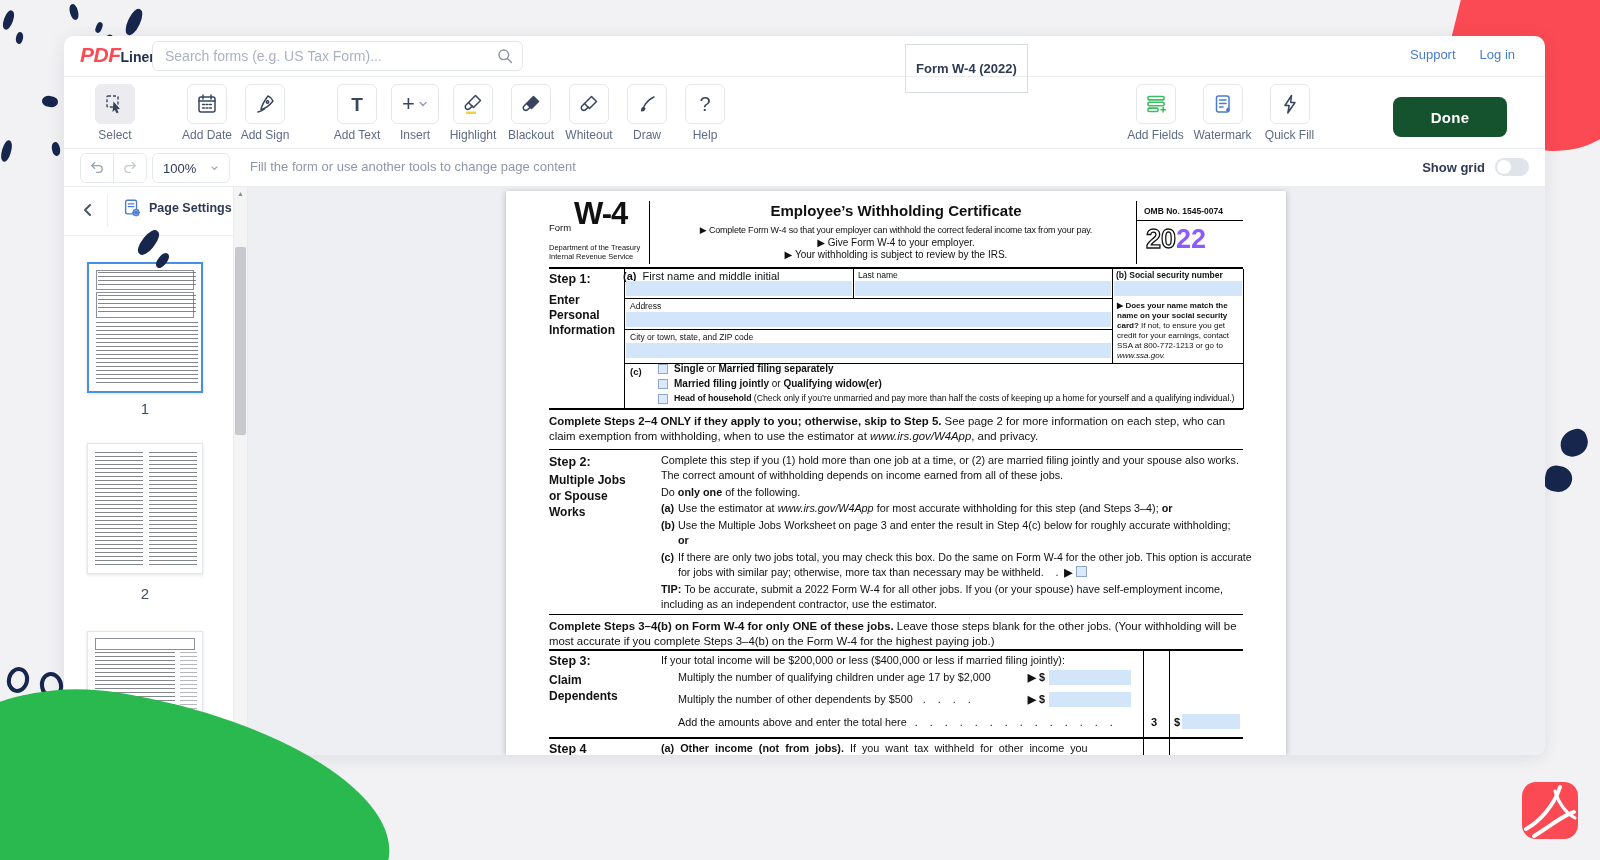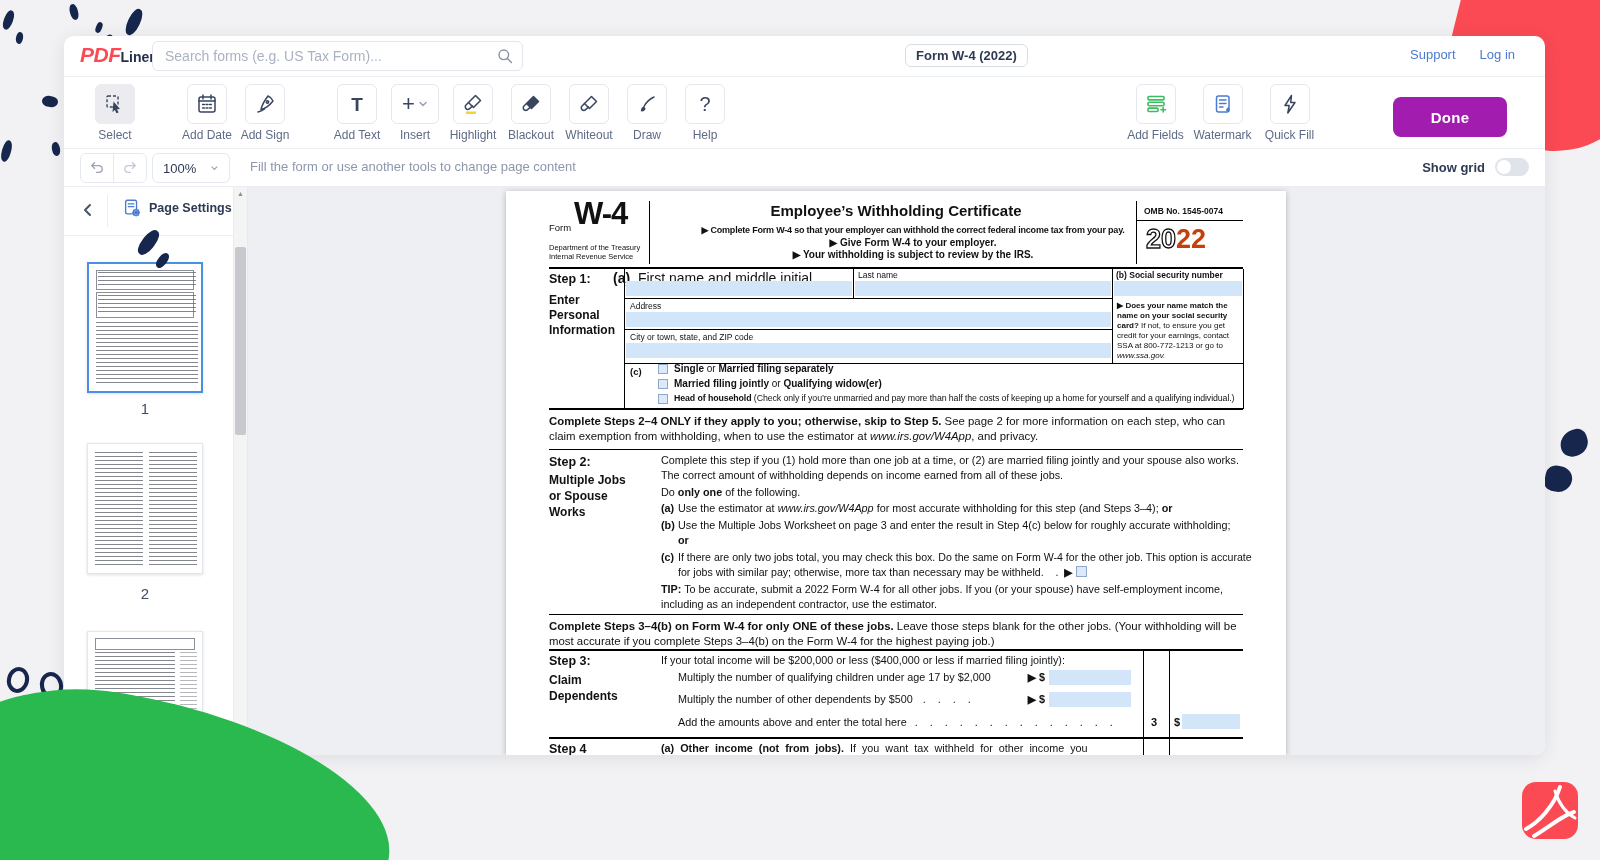--- a/index.html
+++ b/index.html
@@ -21,37 +21,37 @@
   
   .topbar{position:relative;height:40px;border-bottom:1px solid #ecedf1;}
   .logo{position:absolute;left:16px;top:7px;font-weight:800;font-size:21px;letter-spacing:-.5px;}
   .logo .pdf{color:#fb4a53;font-style:italic;}
   .logo .liner{color:#232f4b;font-size:14px;font-weight:700;letter-spacing:0;}
   .search{position:absolute;left:88px;top:5px;width:371px;height:30px;border-radius:8px;}
   .search input{width:100%;height:100%;box-sizing:border-box;border:1px solid #e2e5ec;border-radius:6px;
        padding:0 34px 0 12px;font-size:14px;color:#49536b;font-family:inherit;background:#fff;}
   .search input::placeholder{color:#aab2c2;}
   .search svg{position:absolute;right:10px;top:7px;}
-  .doc-badge{position:absolute;left:841px;top:8px;border:1px solid #d8dce4;border-radius:6px;
-       padding:3px 10px;font-size:13px;font-weight:600;color:#2e3a54;}
+  .doc-badge{position:absolute;left:841px;top:8px;border:1px solid #d8dce4;border-radius:0;
+       padding:16px 10px;font-size:13px;font-weight:600;color:#2e3a54;}
   .toplinks{position:absolute;right:30px;top:11px;font-size:13px;color:#4a7bd0;display:flex;gap:24px;}
   .toplinks span{cursor:pointer;}
   
   .toolbar{position:relative;height:71px;border-bottom:1px solid #ecedf1;}
   .tools{position:absolute;left:22px;top:7px;display:flex;align-items:flex-start;}
   .tools.right{left:auto;right:222px;}
   .tool{width:58px;display:flex;flex-direction:column;align-items:center;gap:4px;cursor:pointer;}
   .tools.right .tool{width:67px;}
   .tool-box{width:40px;height:40px;border:1px solid #e4e7ed;border-radius:6px;background:#fff;
        display:flex;align-items:center;justify-content:center;box-sizing:border-box;}
   .tool.active .tool-box{background:#ececf0;border-color:#ececf0;}
   .tool-label{font-size:12px;color:#5f6b85;white-space:nowrap;}
   .tgap{width:34px;}
   .glyph{font-size:19px;font-weight:600;color:#39455f;line-height:1;}
-  .done-btn{position:absolute;right:38px;top:20px;width:114px;height:40px;background:#a21caf;border:none;
+  .done-btn{position:absolute;right:38px;top:20px;width:114px;height:40px;background:#14532d;border:none;
        border-radius:8px;color:#fff;font-size:15px;font-weight:700;font-family:inherit;letter-spacing:.3px;cursor:pointer;}
   
   .subbar{position:relative;height:37px;border-bottom:1px solid #ecedf1;}
   .histgrp{position:absolute;left:16px;top:4px;display:flex;border:1px solid #e5e8ee;border-radius:6px;overflow:hidden;}
   .histgrp .hbtn{width:32px;height:28px;display:flex;align-items:center;justify-content:center;background:#fff;cursor:pointer;}
   .histgrp .hbtn:first-child{border-right:1px solid #e5e8ee;}
   .zoombox{position:absolute;left:88px;top:4px;width:78px;height:30px;box-sizing:border-box;border:1px solid #e5e8ee;
        border-radius:6px;display:flex;align-items:center;padding:0 10px;gap:14px;font-size:13px;color:#2e3a54;cursor:pointer;}
   .hint{position:absolute;left:186px;top:10px;font-size:13px;color:#8e97aa;}
   .gridctl{position:absolute;right:16px;top:9px;display:flex;align-items:center;gap:10px;}
@@ -82,30 +82,30 @@
         box-shadow:0 1px 6px rgba(0,0,0,.25);overflow:hidden;}
   .page .vline{position:absolute;width:1px;background:#000;}
   .page .hline{position:absolute;height:1px;background:#000;}
   .page .hline.thick{height:2px;}
   .b{font-weight:bold;} .i{font-style:italic;}
   .bfield{position:absolute;height:15px;background:#d3e5f9;cursor:text;}
   .cbx{position:absolute;width:10px;height:10px;background:#dce9fb;border:1px solid #90a8c8;box-sizing:border-box;cursor:pointer;}
   .cbx-in{display:inline-block;width:11px;height:11px;background:#dce9fb;border:1px solid #90a8c8;box-sizing:border-box;
         vertical-align:-1px;margin-left:4px;cursor:pointer;}
   .fsmall{font-size:7.5px;}
-  .fbullet{position:absolute;left:160px;width:494px;text-align:center;font-weight:bold;white-space:nowrap;}
+  .fbullet{position:absolute;left:143px;width:494px;text-align:center;font-weight:normal;white-space:nowrap;}
   .steplabel{position:absolute;left:43px;font-size:12.5px;font-weight:bold;}
   .steptitle{position:absolute;left:43px;font-size:12px;font-weight:bold;}
   .ftext{font-size:10.8px;line-height:14.6px;}
   .hang{position:absolute;padding-left:17px;}
   .hang .lbl{position:absolute;left:0;font-weight:bold;}
   .dots{white-space:pre;}
   .frow{position:absolute;display:flex;align-items:center;}
   .y-outline{color:#fff;-webkit-text-stroke:1.3px #111;}
-  .y-solid{color:#c2410c;}
+  .y-solid{color:#8b5cf6;}
 </style>
 </head>
 <body>
 
 <div class="ink" style="left:4px;top:10px;width:9px;height:20px;transform:rotate(20deg);"></div>
 <div class="ink" style="left:70px;top:4px;width:8px;height:16px;transform:rotate(-15deg);"></div>
 <div class="ink" style="left:128px;top:8px;width:12px;height:28px;transform:rotate(25deg);"></div>
 <div class="ink" style="left:104px;top:34px;width:8px;height:13px;transform:rotate(35deg);"></div>
 <div class="ink" style="left:16px;top:32px;width:7px;height:12px;transform:rotate(10deg);"></div>
 <div class="ink" style="left:42px;top:96px;width:16px;height:11px;transform:rotate(8deg);"></div>
@@ -382,21 +382,21 @@
         <div class="steplabel" style="top:81px;">Step 1:</div>
         <div class="steptitle" style="top:102px;">Enter</div>
         <div class="steptitle" style="top:117px;">Personal</div>
         <div class="steptitle" style="top:132px;">Information</div>
 
         <div class="vline" style="left:118px;top:78px;height:140px;"></div>
         <div class="vline" style="left:347px;top:78px;height:29px;"></div>
         <div class="vline" style="left:606px;top:78px;height:94px;"></div>
         <div class="vline" style="left:737px;top:78px;height:140px;"></div>
 
-        <div class="abs" style="left:107px;top:79px;font-size:14px;"><span class="b">(a)</span>&nbsp;&nbsp;<span>First name and middle initial</span></div>
+        <div class="abs" style="left:117px;top:79px;font-size:11px;"><span class="b">(a)</span>&nbsp;&nbsp;<span>First name and middle initial</span></div>
         <div class="abs" style="left:352px;top:79px;font-size:8.5px;">Last name</div>
         <div class="abs b" style="left:610px;top:79px;font-size:8.5px;">(b)   Social security number</div>
         <div class="bfield" style="left:120px;top:90px;width:226px;"></div>
         <div class="bfield" style="left:349px;top:90px;width:256px;"></div>
         <div class="bfield" style="left:608px;top:90px;width:128px;"></div>
         <div class="hline" style="left:118px;top:107px;width:488px;"></div>
 
         <div class="abs" style="left:124px;top:110px;font-size:8.5px;">Address</div>
         <div class="bfield" style="left:120px;top:121px;width:485px;"></div>
         <div class="hline" style="left:118px;top:138px;width:488px;"></div>

